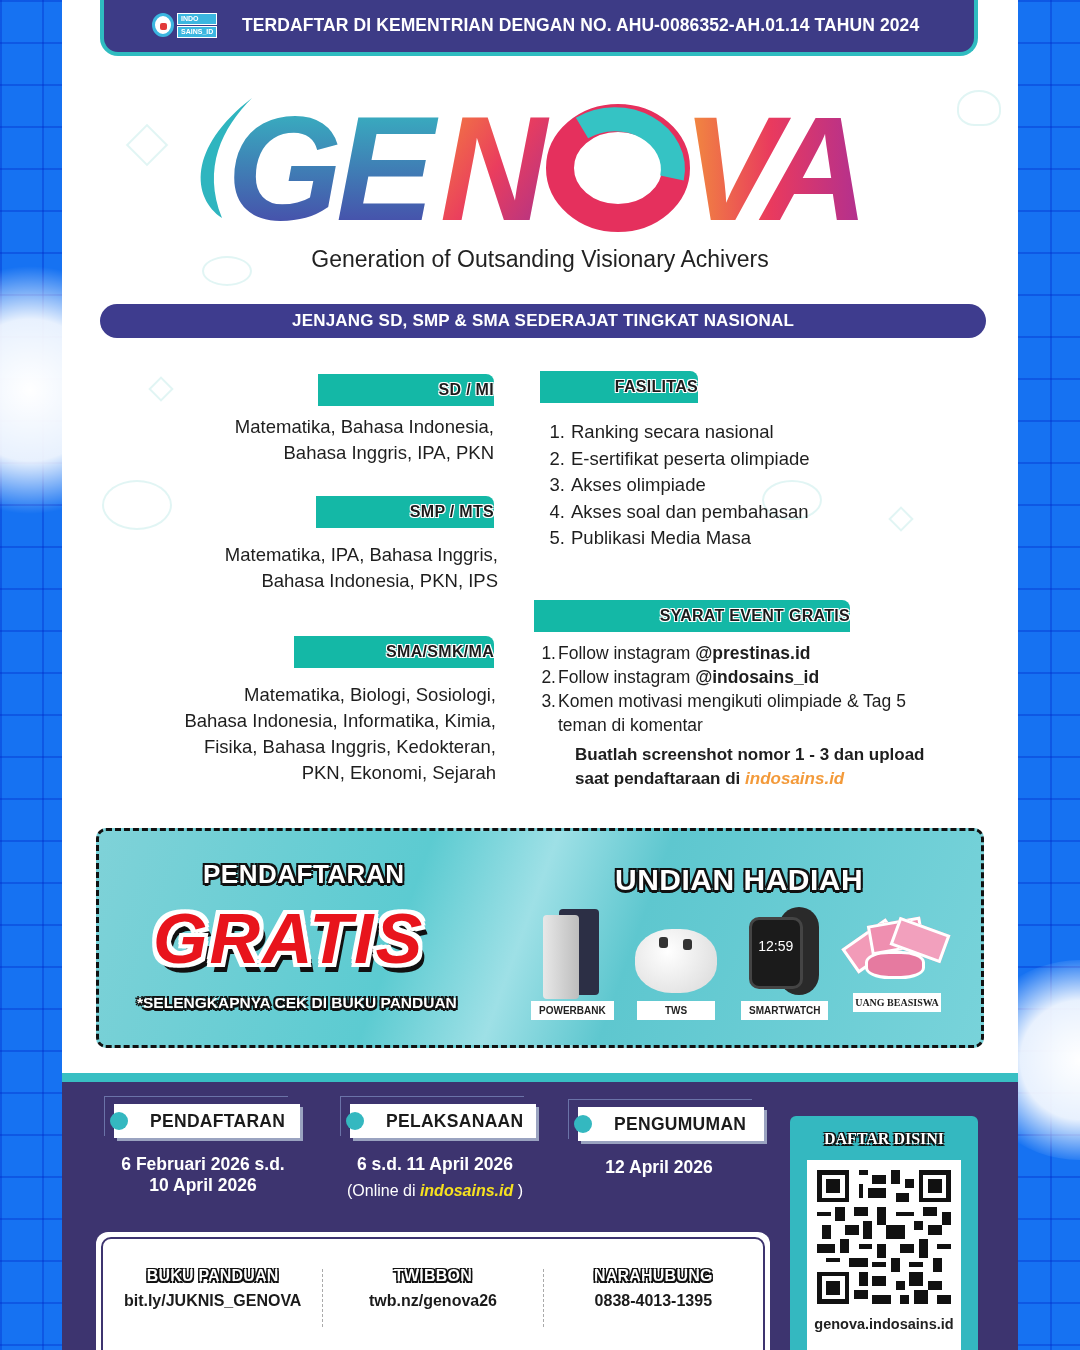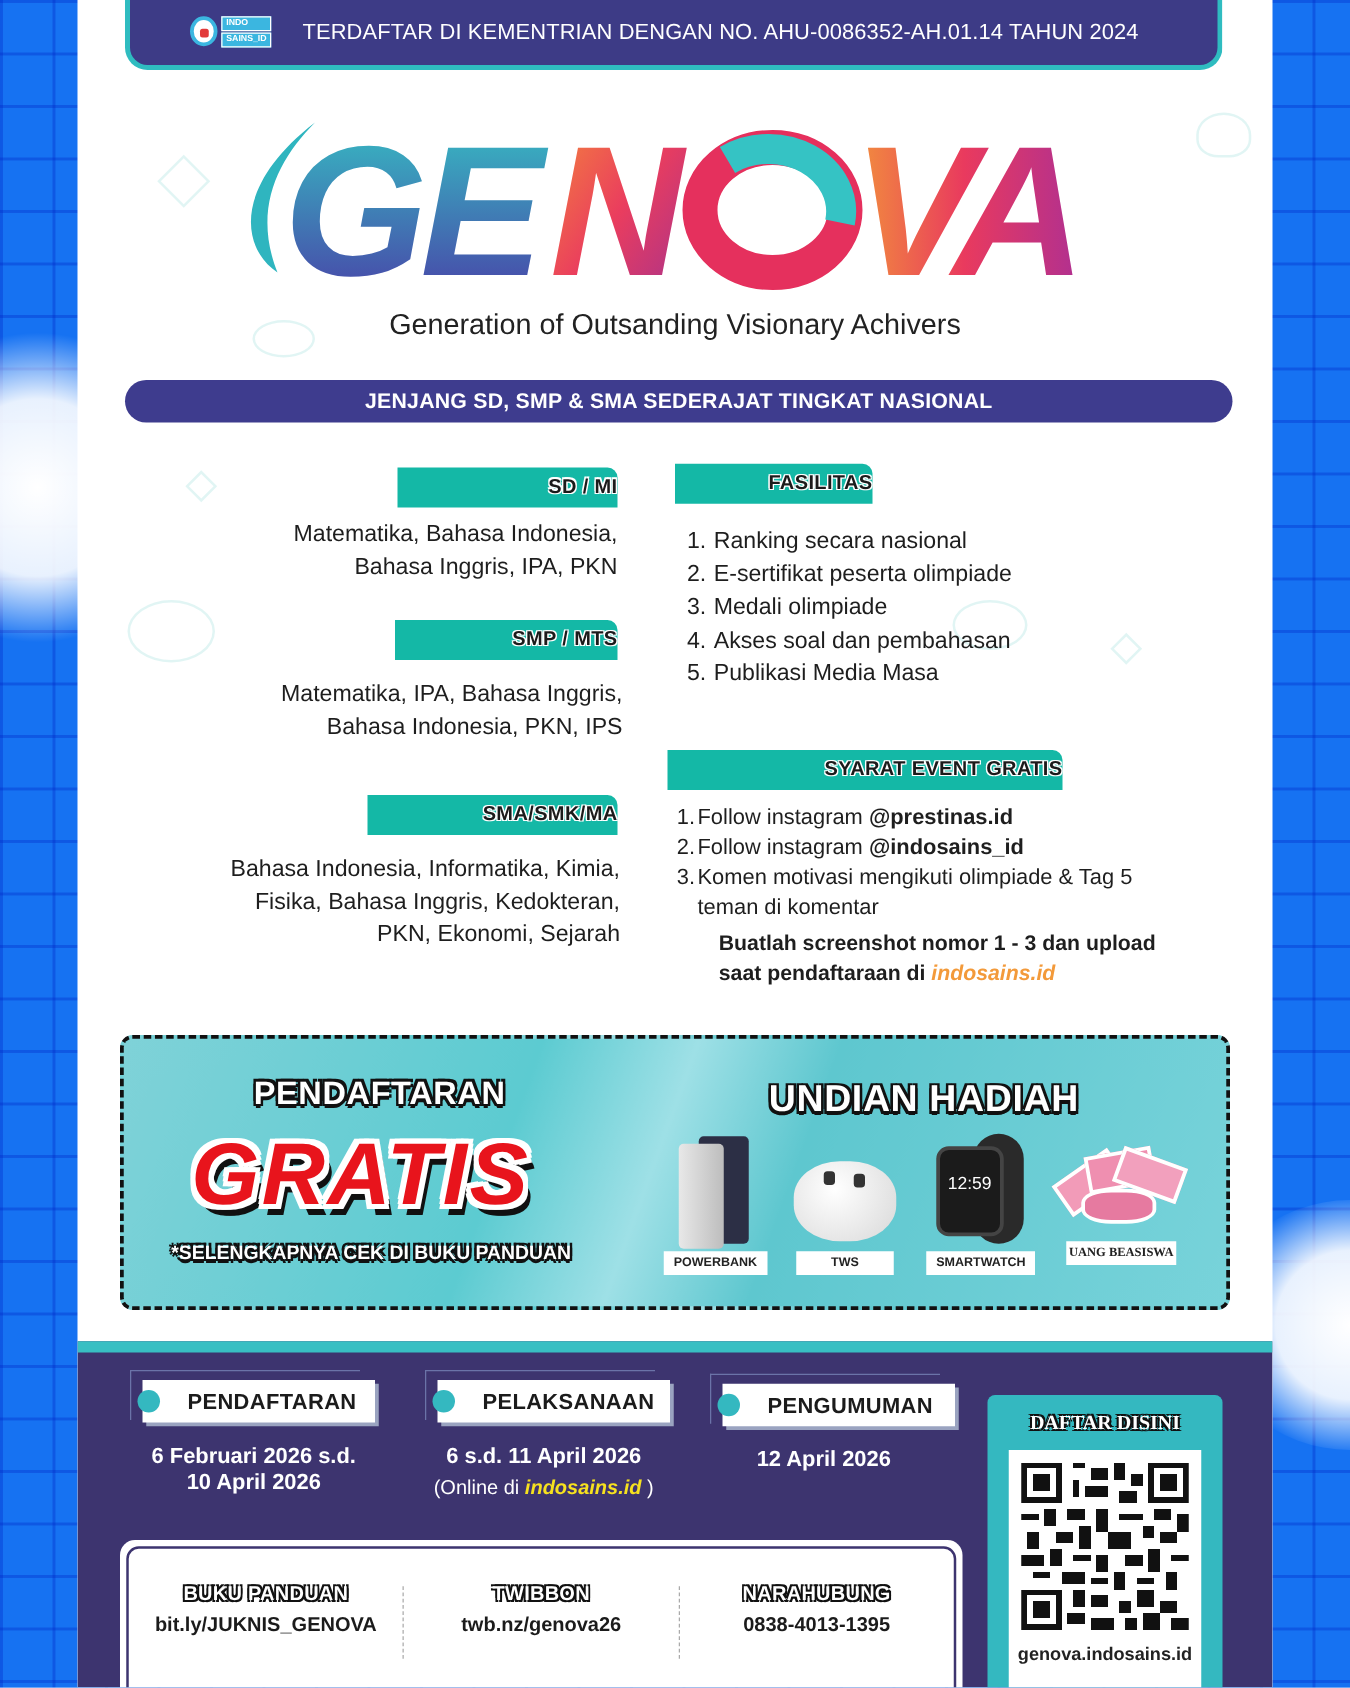--- a/index.html
+++ b/index.html
@@ -13,21 +13,21 @@
     background-size: 42px 42px; }
   .cloud { position: absolute; border-radius: 50%; background: radial-gradient(circle, #ffffff 0%, rgba(255,255,255,0.9) 40%, rgba(255,255,255,0) 70%); }
   .page { position: absolute; left: 62px; top: 0; width: 956px; height: 1350px; background: #ffffff; overflow: hidden; }
   .doodle { position: absolute; border: 2px solid rgba(120,210,205,0.22); }
   .topbar { position: absolute; left: 38px; top: -10px; width: 878px; height: 66px; background: #3d3b86; border: 4px solid #2fbcc0; border-top: none; border-radius: 0 0 18px 18px; display: flex; align-items: center; padding-left: 48px; }
   .logo-mini { width: 74px; height: 32px; display: flex; align-items: center; gap: 3px; margin-top: 8px; }
   .logo-mini .mol { width: 22px; height: 24px; border-radius: 50%; background: #fff; border: 3px solid #3bb6e0; position: relative; }
   .logo-mini .mol::after { content: ""; position: absolute; left: 5px; top: 7px; width: 7px; height: 7px; background: #e23a3a; border-radius: 2px; }
   .logo-mini .txt { display: flex; flex-direction: column; gap: 1px; }
   .logo-mini .txt span { background: #3bb6e0; color: #fff; font-size: 7px; font-weight: 700; padding: 0 3px; line-height: 10px; border: 1px solid #fff; }
-  .topbar .reg { color: #ffffff; font-weight: 400; font-size: 17.5px; margin-left: 16px; margin-top: 8px; letter-spacing: 0.1px; }
+  .topbar .reg { color: #ffffff; font-weight: 700; font-size: 17.5px; margin-left: 16px; margin-top: 8px; letter-spacing: 0.1px; }
 
   .brand { position: absolute; left: 120px; top: 88px; width: 720px; height: 150px; }
   .brand svg { width: 100%; height: 100%; }
   .tagline { position: absolute; left: 0; width: 956px; top: 246px; text-align: center; font-size: 23px; color: #222; }
 
   .level-banner { position: absolute; left: 38px; top: 304px; width: 886px; height: 34px; background: #3e3c8e; border-radius: 17px; color: #fff; font-weight: 700; font-size: 17px; display: flex; align-items: center; justify-content: center; letter-spacing: 0.2px; }
 
   .pill { position: absolute; height: 32px; background: #14b8a6; border-radius: 0 8px 0 0; display: flex; align-items: center; justify-content: flex-end; font-weight: 900; font-size: 16px; color: #1b1b1b; text-shadow: -1px -1px 0 #fff, 1px -1px 0 #fff, -1px 1px 0 #fff, 1px 1px 0 #fff; letter-spacing: 0.3px; }
   .subjects { position: absolute; text-align: right; font-size: 18.5px; color: #1e1e1e; line-height: 26px; }
 
@@ -145,40 +145,41 @@
     </div>
   <div class="subjects" style="right:520px; top:542px;">
     <div>Matematika, IPA, Bahasa Inggris,</div>
     <div>Bahasa Indonesia, PKN, IPS</div>
   </div>
 
   <div class="pill" style="left:232px; top:636px; width:200px;">
       <span>SMA/SMK/MA</span>
     </div>
   <div class="subjects" style="right:522px; top:682px;">
+    <div>Matematika, Biologi, Sosiologi,</div>
     <div>Bahasa Indonesia, Informatika, Kimia,</div>
     <div>Fisika, Bahasa Inggris, Kedokteran,</div>
     <div>PKN, Ekonomi, Sejarah</div>
   </div>
 
   <div class="pill" style="left:478px; top:371px; width:158px;">
       <span>FASILITAS</span>
     </div>
   <ul class="list" style="left:484px; top:419px;">
     <li>
         <span class="n">1.</span>
         <span>Ranking secara nasional</span>
       </li>
     <li>
         <span class="n">2.</span>
         <span>E-sertifikat peserta olimpiade</span>
       </li>
     <li>
         <span class="n">3.</span>
-        <span>Medali olimpiade</span>
+        <span>Akses olimpiade</span>
       </li>
     <li>
         <span class="n">4.</span>
         <span>Akses soal dan pembahasan</span>
       </li>
     <li>
         <span class="n">5.</span>
         <span>Publikasi Media Masa</span>
       </li>
   </ul>

